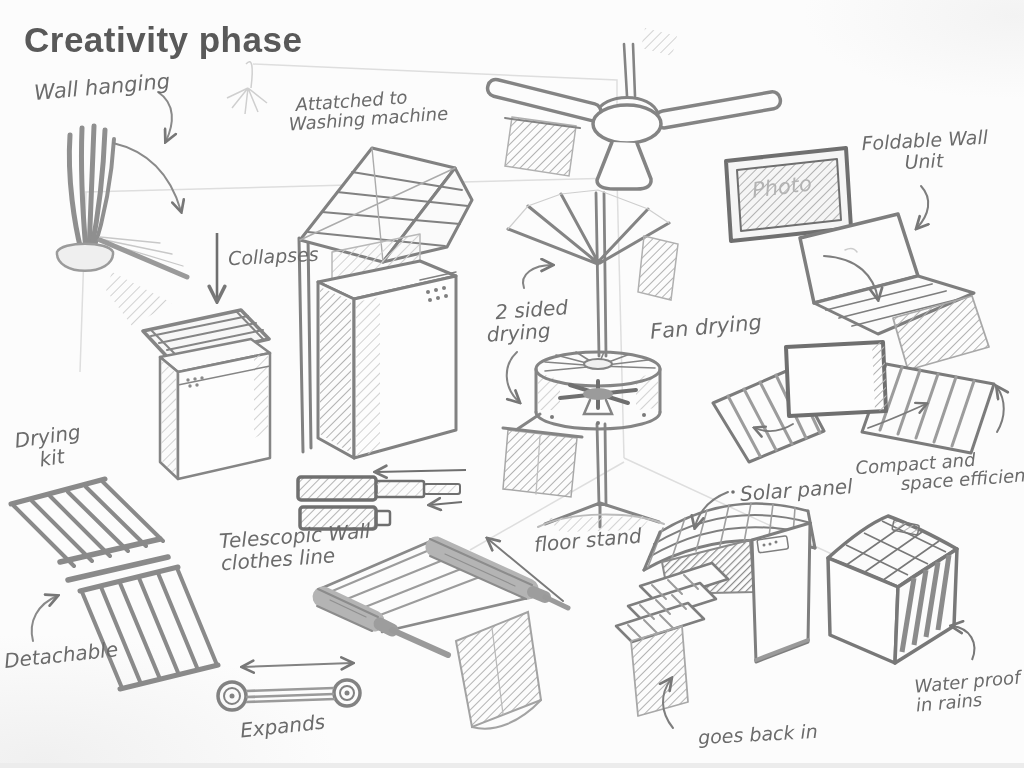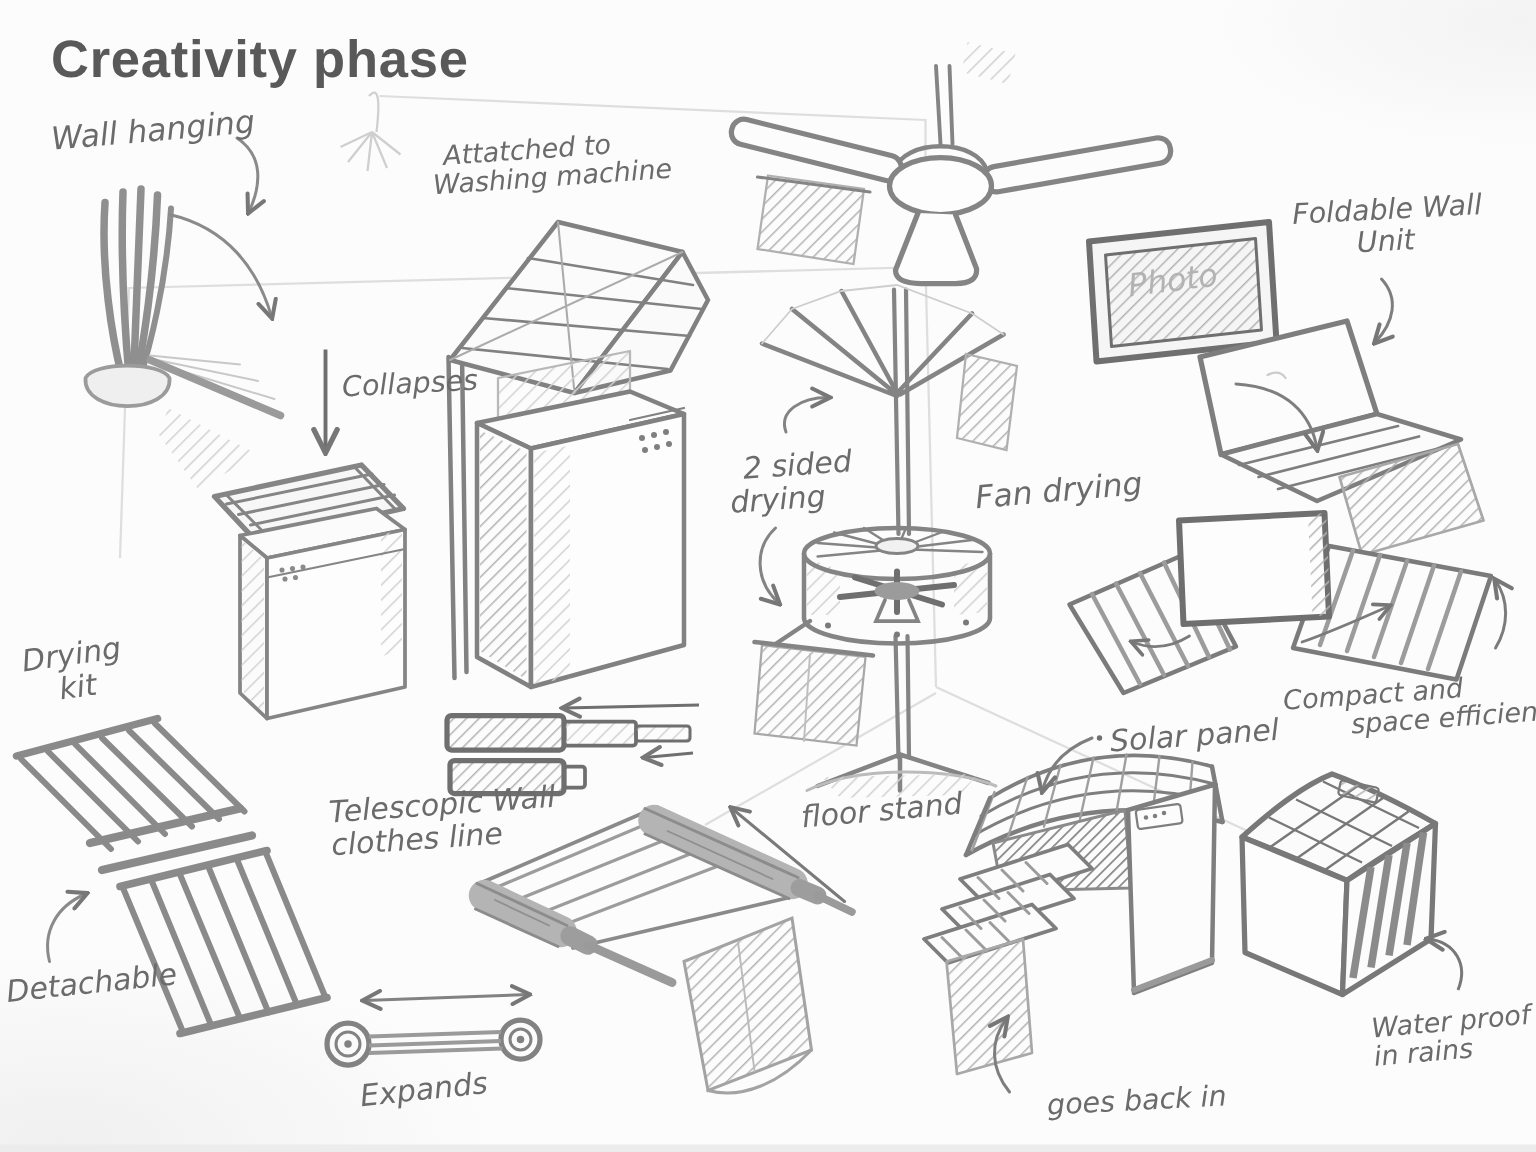--- a/index.html
+++ b/index.html
@@ -2,21 +2,21 @@
 <html><head>
 <meta charset="utf-8">
 <style>
   html,body{margin:0;padding:0;background:#e6e6e6;}
   #slide{position:relative;width:1024px;height:768px;overflow:hidden;
     background:
       radial-gradient(ellipse 420px 180px at 4% 99%, #f0f0f0 0%, rgba(240,240,240,0) 70%),
       radial-gradient(ellipse 300px 120px at 99% 2%, #f3f3f3 0%, rgba(243,243,243,0) 70%),
       #fcfcfc;
     font-family:"DejaVu Sans",sans-serif;}
-  #page-title{position:absolute;left:34px;top:20px;font-family:"Liberation Sans",sans-serif;
+  #page-title{position:absolute;left:24px;top:20px;font-family:"Liberation Sans",sans-serif;
     font-weight:bold;font-size:35px;letter-spacing:0.5px;color:#595959;z-index:3;}
   .sketch{position:absolute;left:0;top:0;z-index:1;}
   .label{position:absolute;font-style:italic;color:#6b6b6b;white-space:nowrap;z-index:2;line-height:1.08;}
   .label .l2{display:block;}
   #page-edge{position:absolute;left:0;bottom:0;width:1024px;height:5px;background:#ececec;z-index:4;}
   #photo-ghost{color:#b3b3b3;}
 </style>
 </head>
 <body>
 

